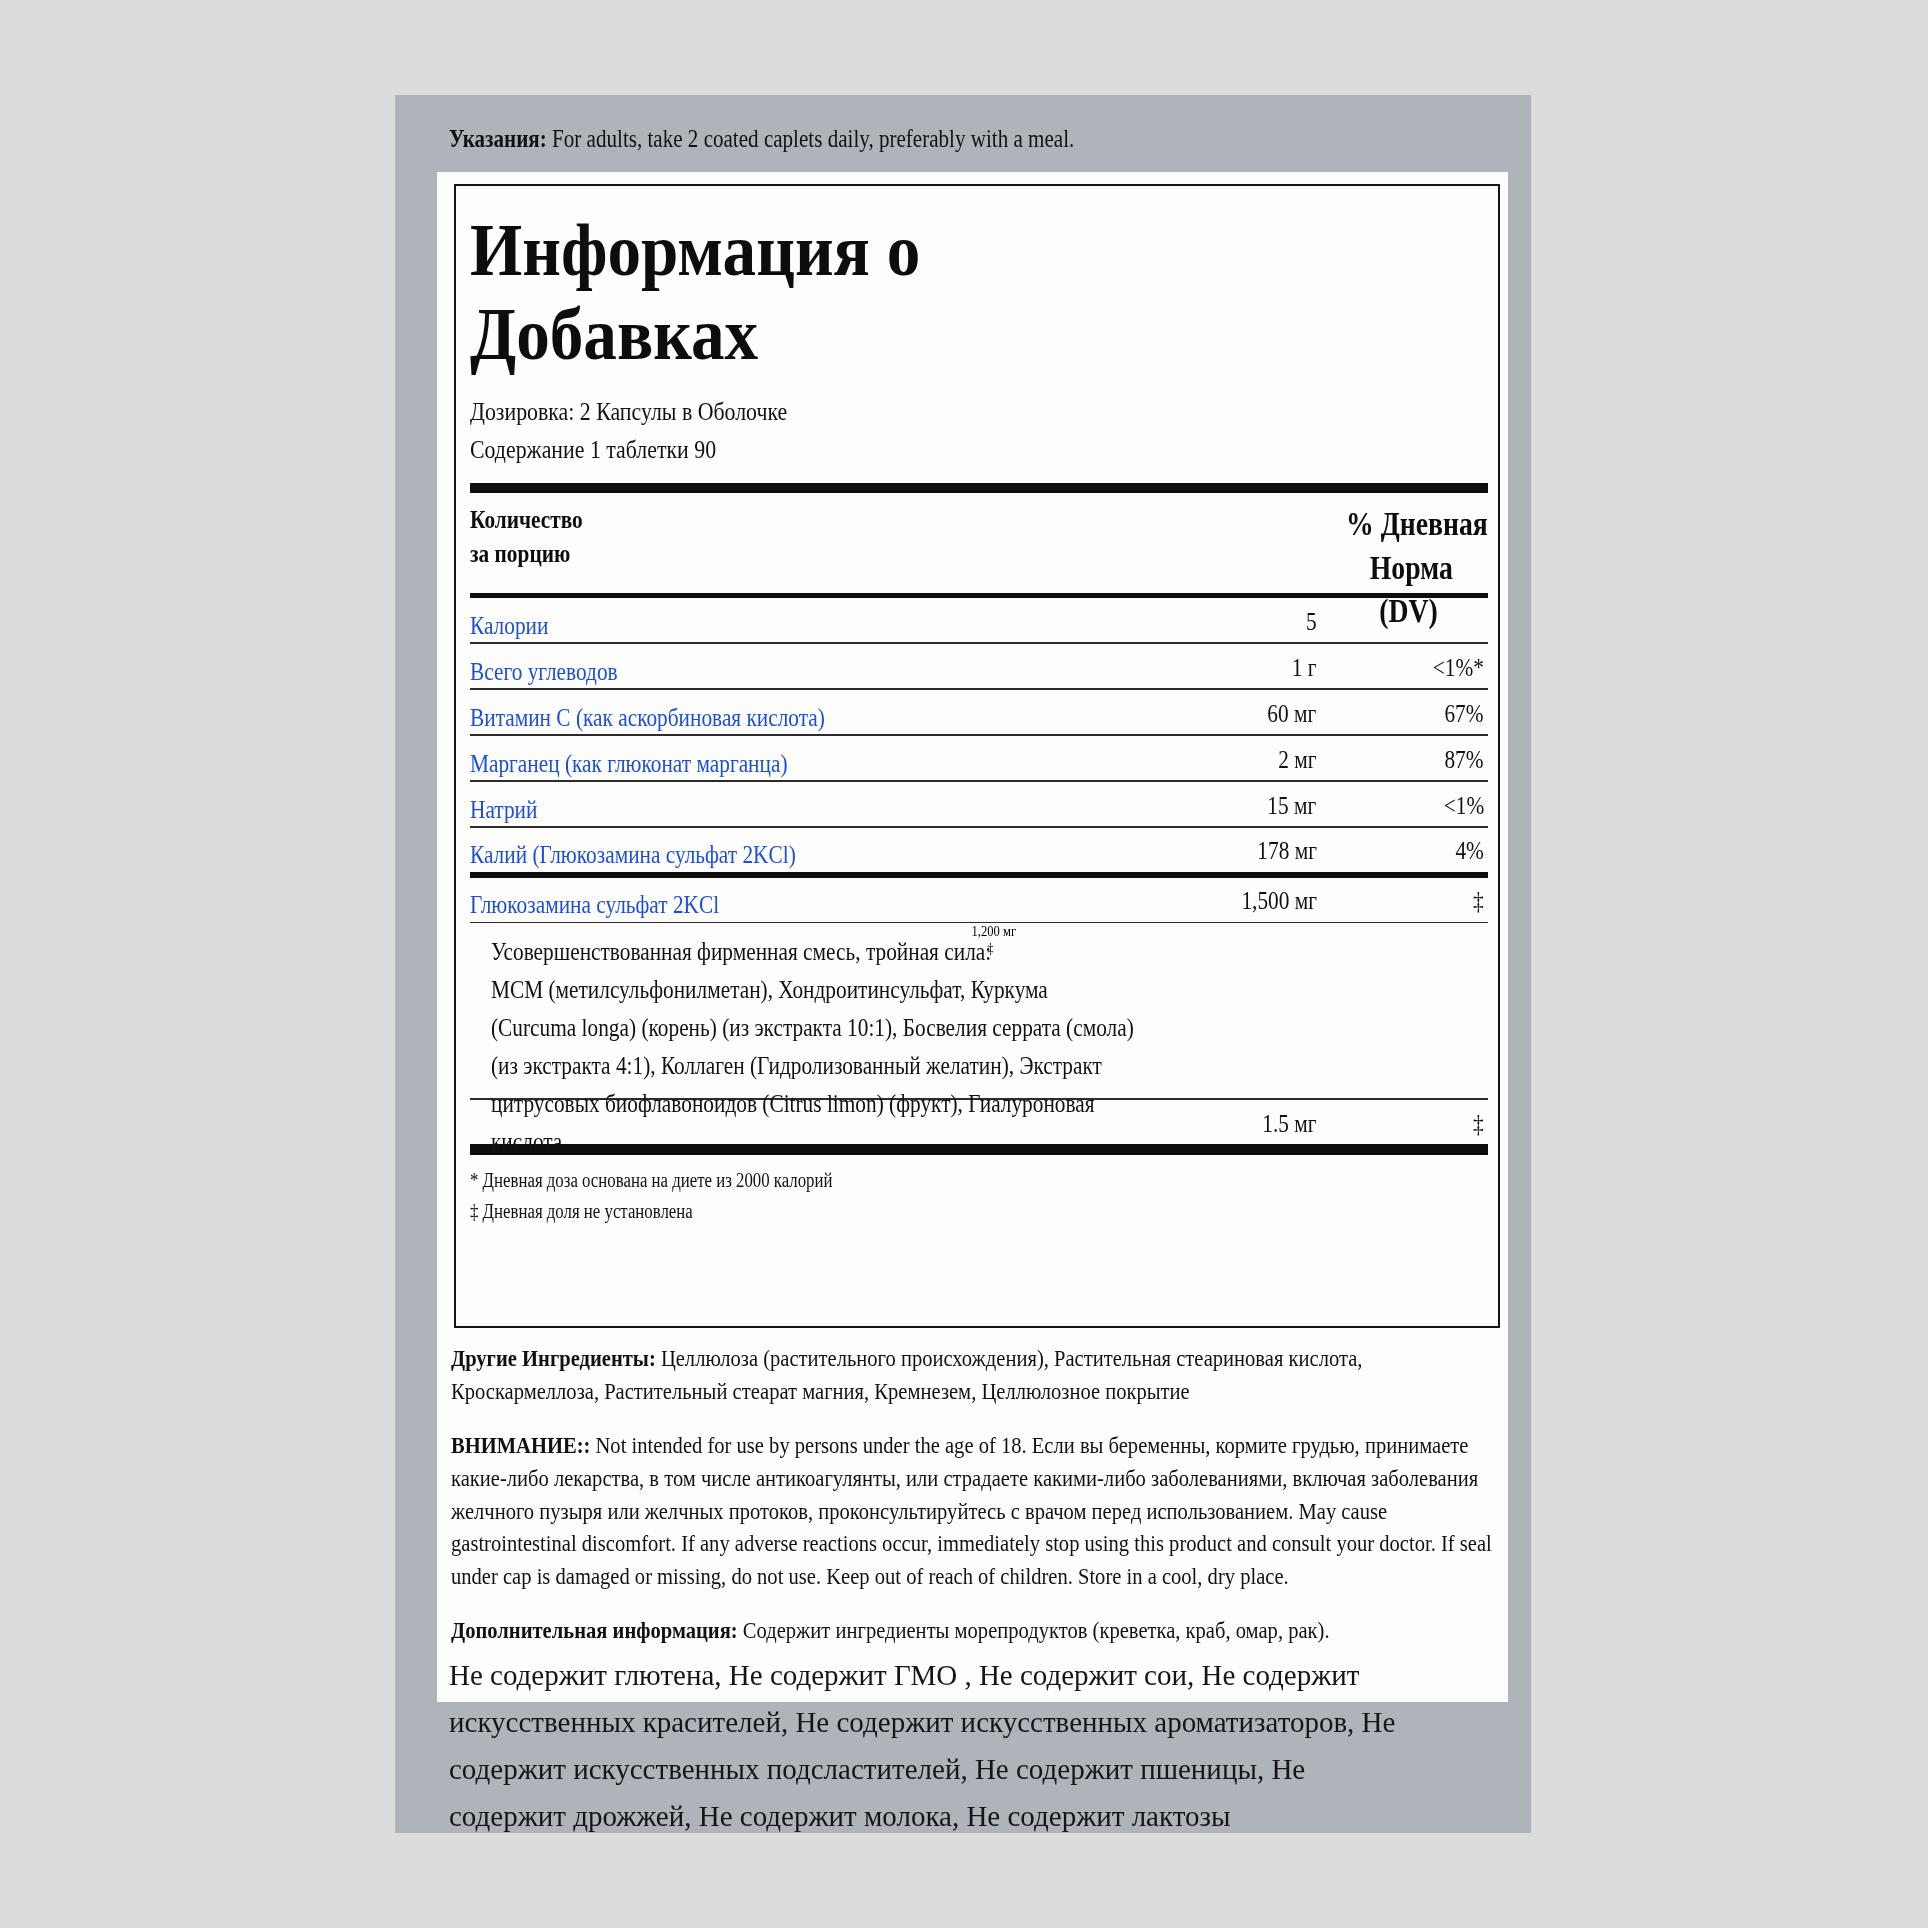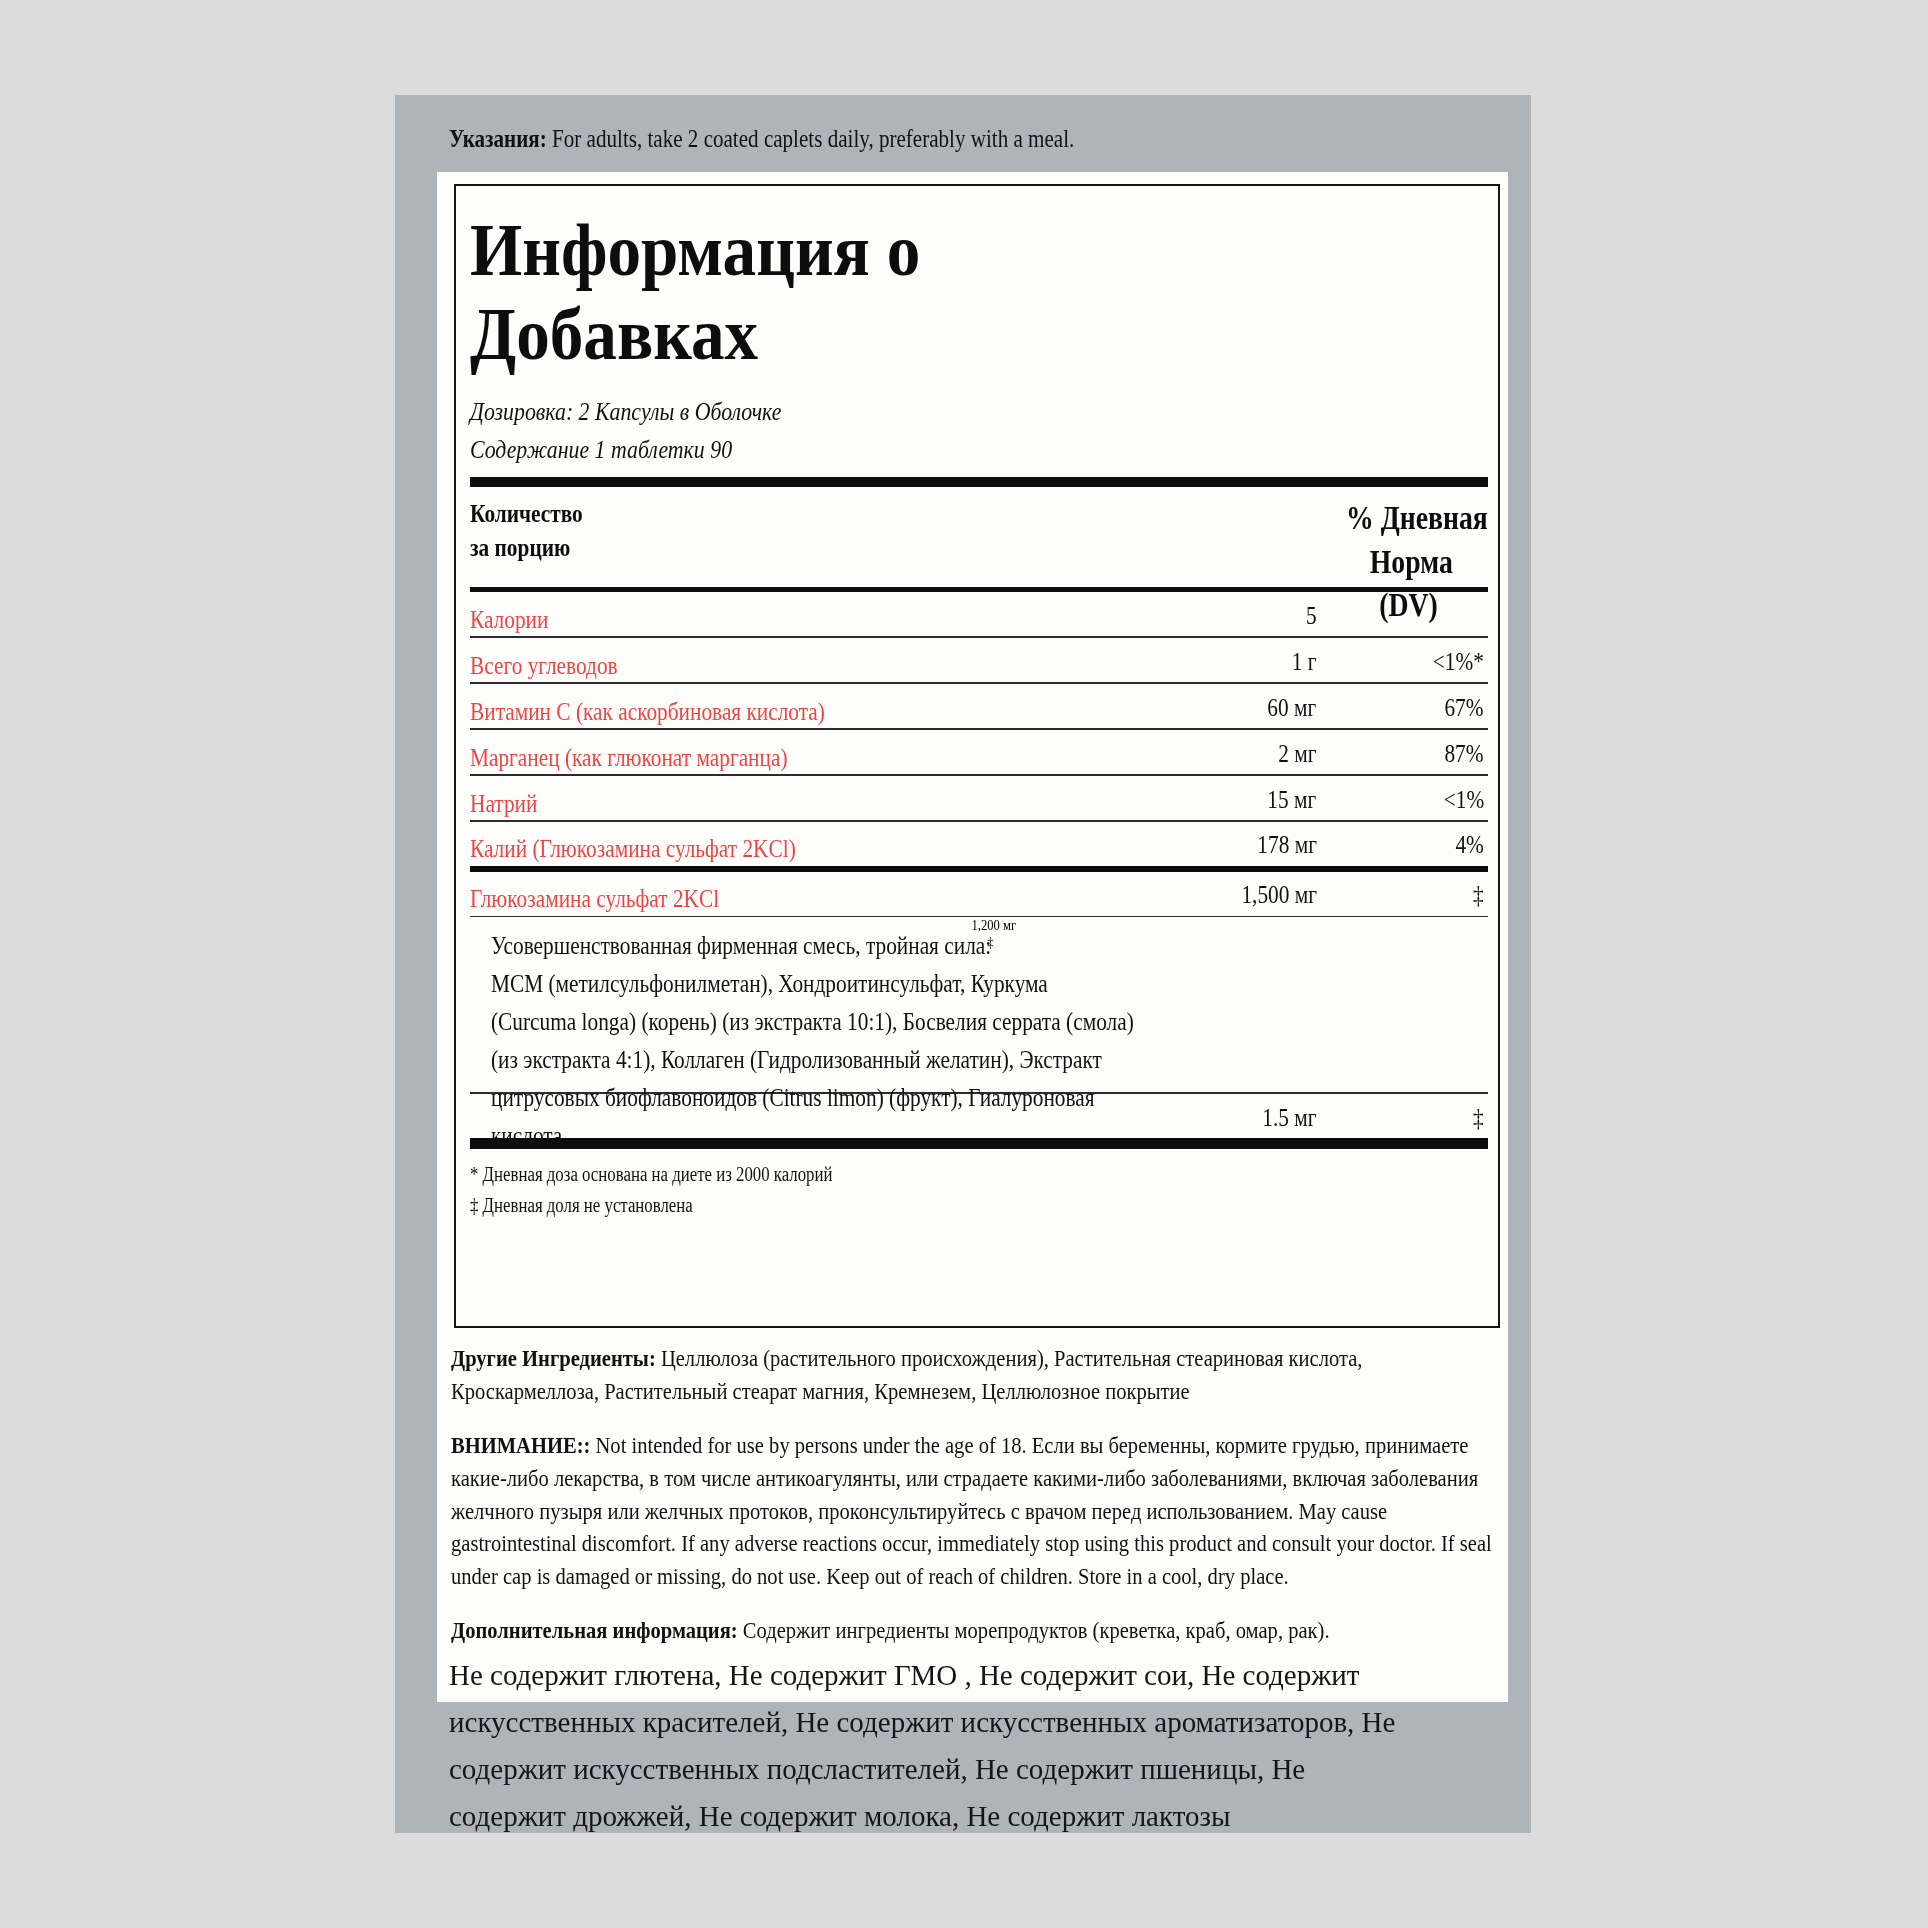--- a/index.html
+++ b/index.html
@@ -101,22 +101,21 @@
   }
 
   
   .serving-line {
     font-size: 26px;
     line-height: 1.45;
     color: #111;
   }
   #serving-block {
     padding-top: 15px;
-    padding-bottom: 8px;
-    font-style: italic;
+    padding-bottom: 14px;
   }
 
   
   .rule-thick {
     height: 10.4px;
     background: #0d0d0d;
     margin: 0;
   }
   .rule-med {
     height: 5.6px;
@@ -159,21 +158,21 @@
     position: relative;
     min-height: 44px;
     box-sizing: border-box;
   }
   .nrow .nname {
     position: absolute;
     left: 0;
     top: 8.5px;
     font-size: 25.4px;
     line-height: 1.42;
-    color: #ef4444;
+    color: #1d4ed8;
     max-width: 659px;
   }
   .nrow .namt {
     position: absolute;
     right: 171px;
     top: 8.5px;
     font-size: 25.4px;
     color: #111;
     text-align: right;
   }

